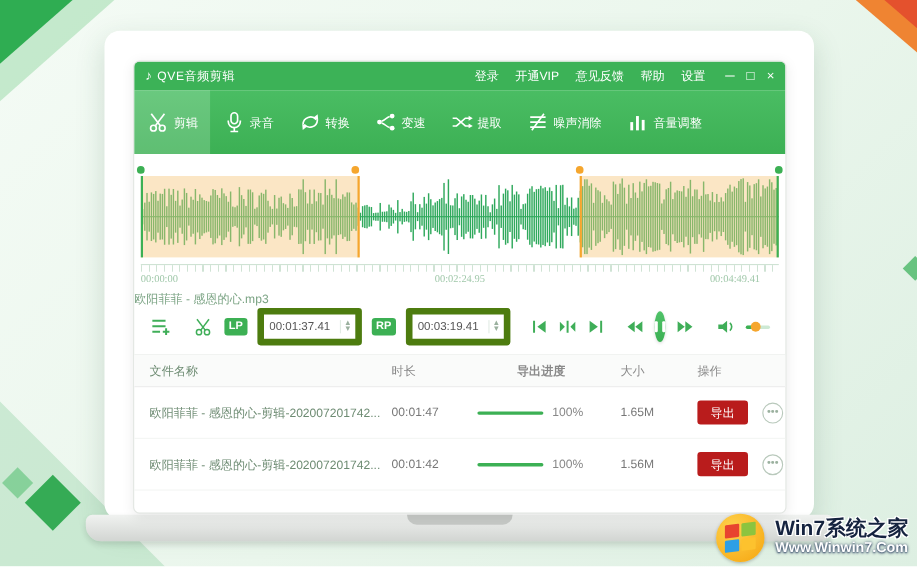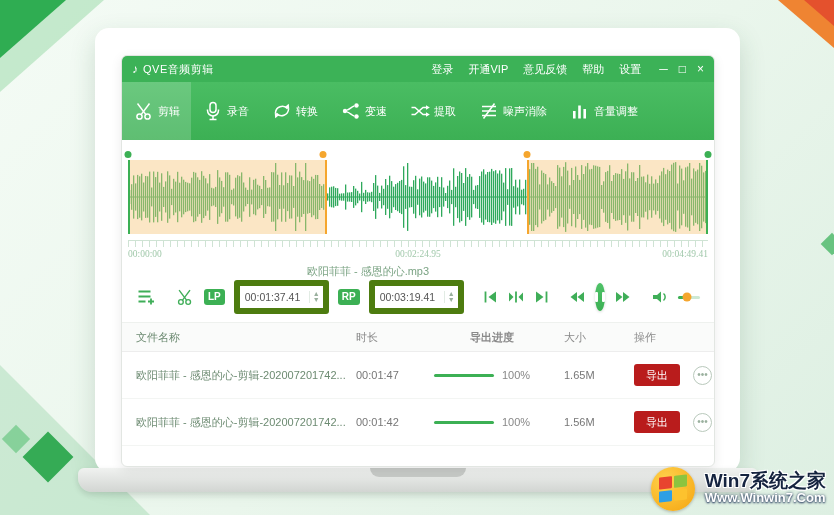--- a/index.html
+++ b/index.html
@@ -46,23 +46,23 @@
   .sel-left{left:0;width:33.7%;border-left:2px solid #3cb054;border-right:2px solid #f5a62e;}
   .sel-right{left:68.8%;right:0;border-left:2px solid #f5a62e;border-right:2px solid #3cb054;}
   .dot{position:absolute;top:-9px;width:7px;height:7px;border-radius:50%;transform:translateX(-50%);cursor:ew-resize;}
   .dot.green{background:#3cb054;}
   .dot.orange{background:#f5a62e;}
   .d1{left:0;} .d2{left:33.7%;} .d3{left:68.8%;} .d4{left:100%;}
 
   .timeline{position:relative;margin:6px 6px 0;height:20px;flex:0 0 auto;}
   .ticks{height:6px;border-top:1px solid #cfe3d4;background:repeating-linear-gradient(90deg,#cfe3d4 0,#cfe3d4 1px,transparent 1px,transparent 7px);}
   .tlabels{position:relative;height:12px;font-size:9.5px;color:#a0c8aa;margin-top:2px;font-family:Liberation Serif, serif;}
-  .tl-left{position:absolute;left:0;} .tl-mid{position:absolute;left:50%;transform:translateX(-50%);} .tl-right{position:absolute;right:0;}
-
-  .nowplaying{height:14px;margin-top:4px;text-align:center;padding-right:100px;font-size:11px;color:#7aa383;flex:0 0 auto;}
+  .tl-left{position:absolute;left:0;} .tl-mid{position:absolute;left:50%;transform:translateX(-50%);} .tl-right{position:absolute;right:17px;}
+
+  .nowplaying{height:14px;margin-top:4px;text-align:left;padding-right:100px;font-size:11px;color:#7aa383;flex:0 0 auto;}
 
   .controls{height:34px;margin-top:2px;display:flex;align-items:center;padding:0 14px;gap:9px;flex:0 0 auto;}
   .ctl-icon{display:flex;align-items:center;cursor:pointer;}
   .gap-l{margin-left:10px;}
   .badge{background:#3cb054;color:#fff;font-size:10px;font-weight:bold;border-radius:3px;padding:3px 4px;line-height:1;}
   .timebox{display:flex;align-items:center;border:6px solid #4d7c0f;border-radius:3px;height:22px;background:#fff;}
   .timebox input{border:none;outline:none;width:64px;font-size:10.5px;color:#555;padding:0 0 0 5px;font-family:"Liberation Sans",sans-serif;background:transparent;}
   .spin{display:flex;flex-direction:column;border-left:1px solid #e2ece4;width:13px;align-items:center;}
   .spin span{font-size:7px;color:#9ab09e;line-height:6px;cursor:pointer;}
   .pausebtn{width:28px;height:28px;border-radius:50%;background:linear-gradient(#4fc268,#3cb054);display:flex;align-items:center;justify-content:center;gap:4px;cursor:pointer;box-shadow:0 1px 3px rgba(0,0,0,.15);}

